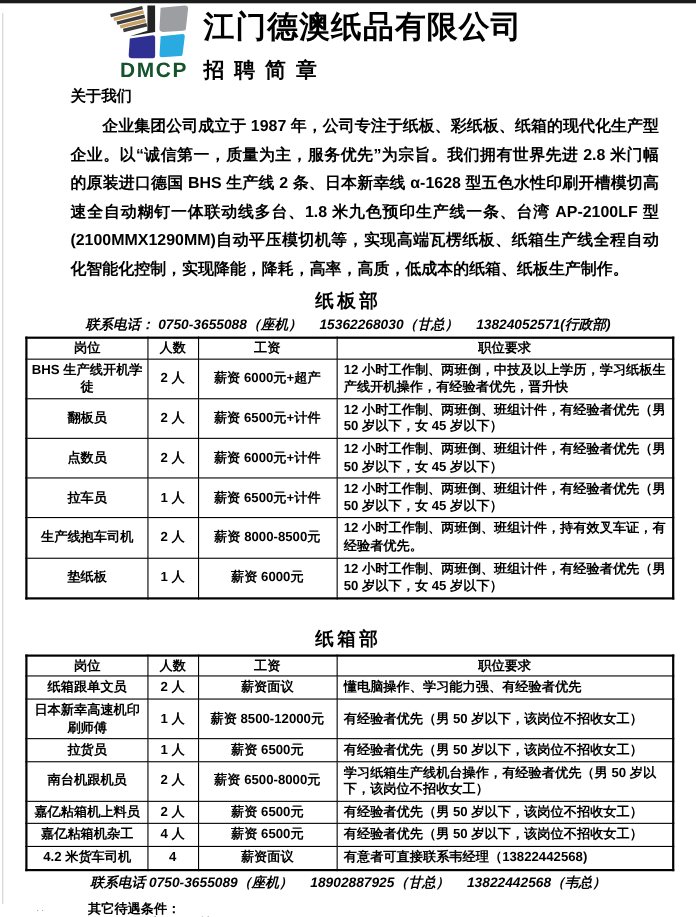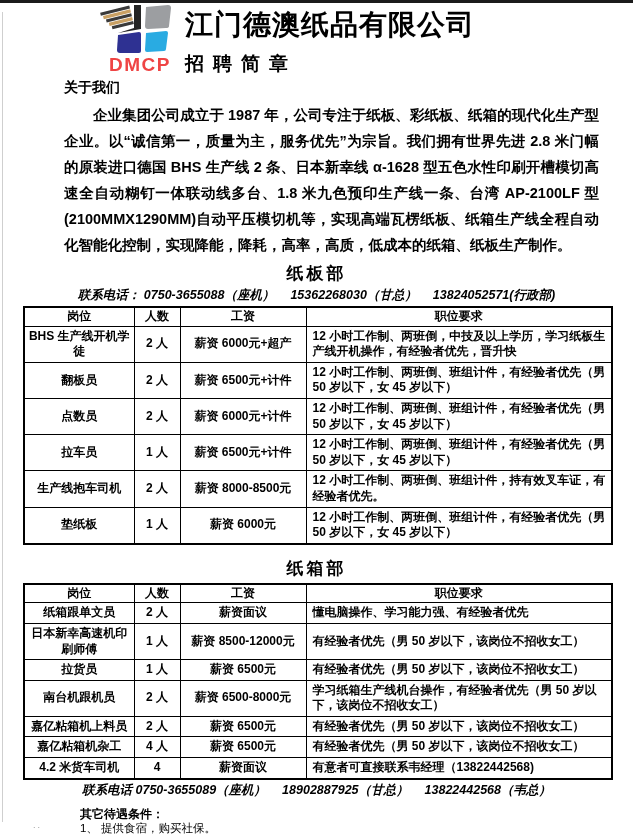--- a/index.html
+++ b/index.html
@@ -9,21 +9,21 @@
     background:#ffffff; color:#000;
     font-family:"Liberation Sans", sans-serif;
   }
   .topbar { position:absolute; top:0; left:0; right:0; height:3px; background:#1b1b1b; }
   .leftline { position:absolute; left:2px; top:12px; height:810px; width:1px; background:#cfcfcf; }
   .page-dots { position:absolute; left:33px; bottom:4px; font-size:9px; color:#9a9a9a; letter-spacing:2px; }
 
   .header { position:relative; height:71px; margin-top:3px; }
   .logo { position:absolute; left:90px; top:1px; width:100px; text-align:center; }
   .logo svg { display:block; margin:0 auto; }
-  .logo-text { color:#ef4444; font-weight:bold; font-size:19px; letter-spacing:1.5px; line-height:1; margin-top:1px; }
+  .logo-text { color:#14532d; font-weight:bold; font-size:19px; letter-spacing:1.5px; line-height:1; margin-top:1px; }
   .titles { position:absolute; left:185px; right:50px; top:3px; text-align:left; }
   .company-title { font-size:28px; font-weight:bold; letter-spacing:1px; white-space:nowrap; }
   .doc-subtitle { font-size:19px; font-weight:bold; letter-spacing:9px; margin-top:7px; }
 
   .about-heading { margin:5px 0 0 64px; font-size:14px; font-weight:bold; }
   .about-text {
     margin:5px 34px 0 64px; font-size:14.5px; font-weight:bold;
     line-height:26px; text-align:justify; text-indent:2em;
   }
 
@@ -132,21 +132,21 @@
       </tr>
       <tr>
         <td>垫纸板</td>
         <td>1 人</td>
         <td>薪资 6000元</td>
         <td>12 小时工作制、两班倒、班组计件，有经验者优先（男 50 岁以下，女 45 岁以下）</td>
       </tr>
     </tbody>
   </table>
 
-<div class="section-heading" style="margin-top:12px;">纸箱部</div>
+<div class="section-heading" style="margin-top:24px;">纸箱部</div>
 
 <table class="t2">
   <colgroup>
       <col class="c1">
       <col class="c2">
       <col class="c3">
       <col class="c4">
     </colgroup>
 <thead>
       <tr>

